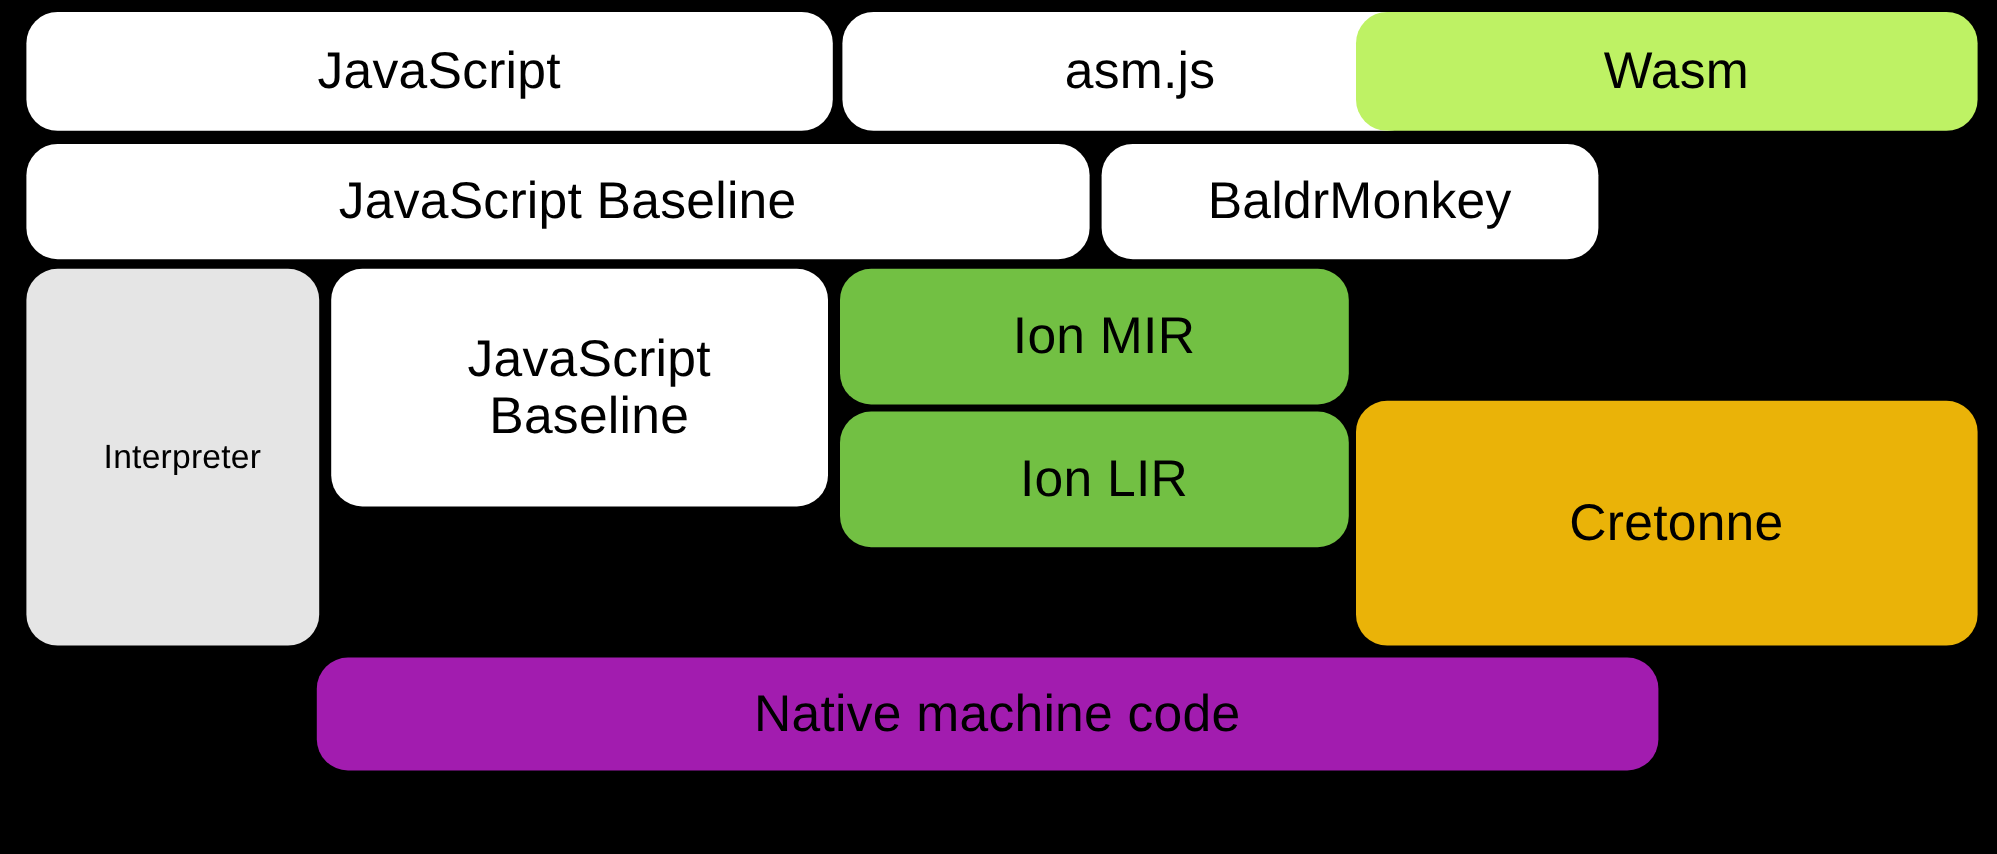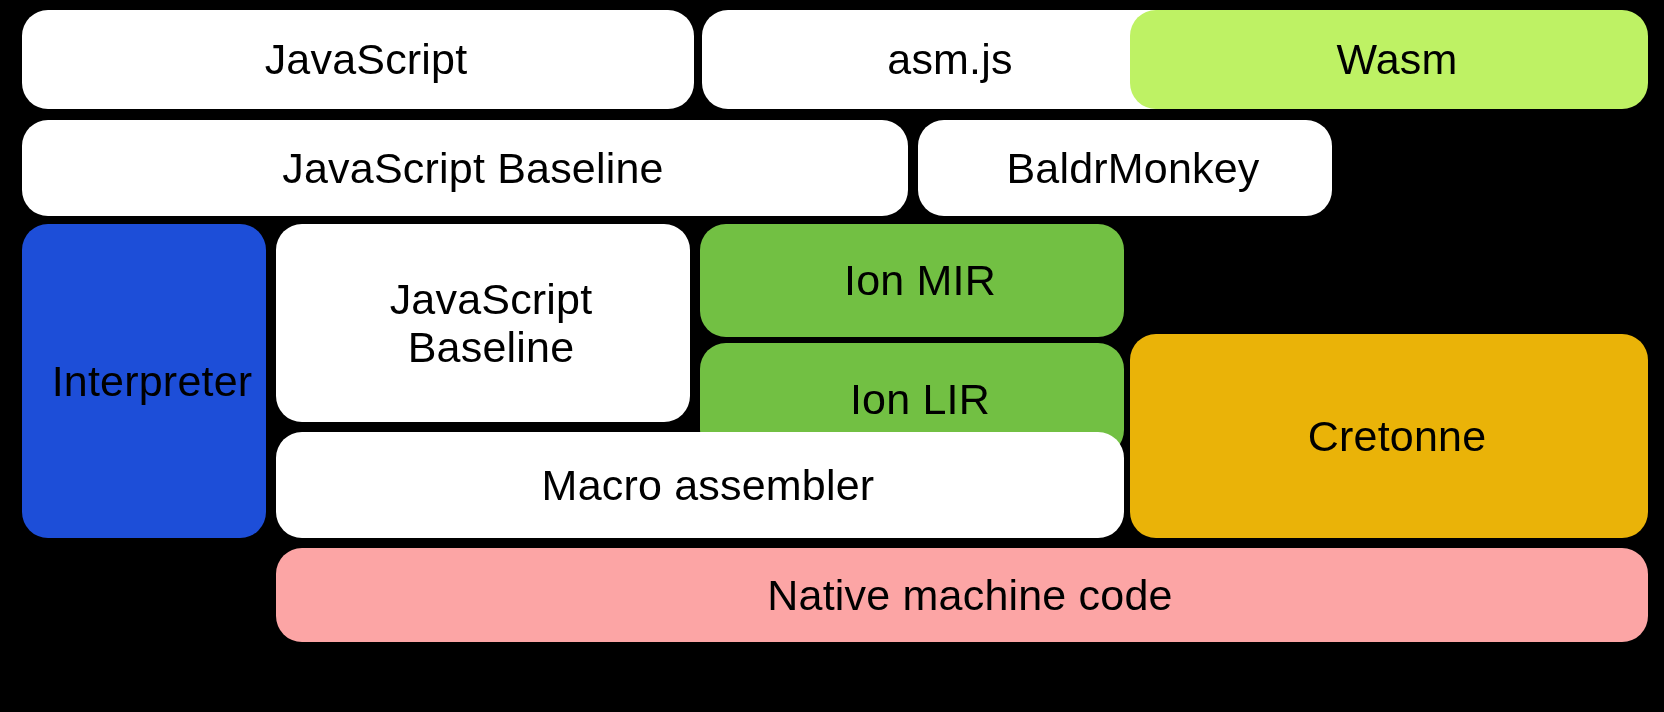--- a/index.html
+++ b/index.html
@@ -36,46 +36,45 @@
   
   .n-javascript      { left: 22px;   top: 10px;  width: 672px;  height: 99px;  background: #ffffff; }
   .n-asmjs           { left: 702px;  top: 10px;  width: 480px;  height: 99px;  background: #ffffff; }
   .n-wasm            { left: 1130px; top: 10px;  width: 518px;  height: 99px;  background: #bef264; }
 
   
   .n-js-bytecode     { left: 22px;   top: 120px; width: 886px;  height: 96px;  background: #ffffff; }
   .n-baldrmonkey     { left: 918px;  top: 120px; width: 414px;  height: 96px;  background: #ffffff; }
 
   
-  .n-interpreter     { left: 22px;   top: 224px; width: 244px;  height: 314px; background: #1d4ed8;
-                       font-size: 43px; }
+  .n-interpreter     { left: 22px;   top: 224px; width: 244px;  height: 314px; background: #e5e5e5;
+                       font-size: 28px; }
   .n-js-baseline     { left: 276px;  top: 224px; width: 414px;  height: 198px; background: #ffffff; }
   .n-ion-mir         { left: 700px;  top: 224px; width: 424px;  height: 113px; background: #72c043; }
   .n-ion-lir         { left: 700px;  top: 343px; width: 424px;  height: 113px; background: #72c043; }
   .n-cretonne        { left: 1130px; top: 334px; width: 518px;  height: 204px; background: #eab308; }
   .n-macro-assembler { left: 276px;  top: 432px; width: 848px;  height: 106px; background: #ffffff; }
 
   
-  .n-native-code     { left: 276px;  top: 548px; width: 1372px; height: 94px;  background: #fca5a5; }
+  .n-native-code     { left: 264px;  top: 548px; width: 1118px; height: 94px;  background: #a21caf; }
 </style>
 </head>
 <body>
 
 <div id="canvas">
 
   <div class="node n-javascript">JavaScript</div>
   <div class="node n-asmjs">asm.js</div>
   <div class="node n-wasm">Wasm</div>
 
   <div class="node n-js-bytecode">JavaScript Baseline</div>
   <div class="node n-baldrmonkey">BaldrMonkey</div>
 
   <div class="node n-interpreter">Interpreter</div>
   <div class="node n-js-baseline">JavaScript
 Baseline</div>
   <div class="node n-ion-lir">Ion LIR</div>
   <div class="node n-ion-mir">Ion MIR</div>
   <div class="node n-cretonne">Cretonne</div>
-  <div class="node n-macro-assembler">Macro assembler</div>
 
   <div class="node n-native-code">Native machine code</div>
 
 </div>
 
 </body></html>

